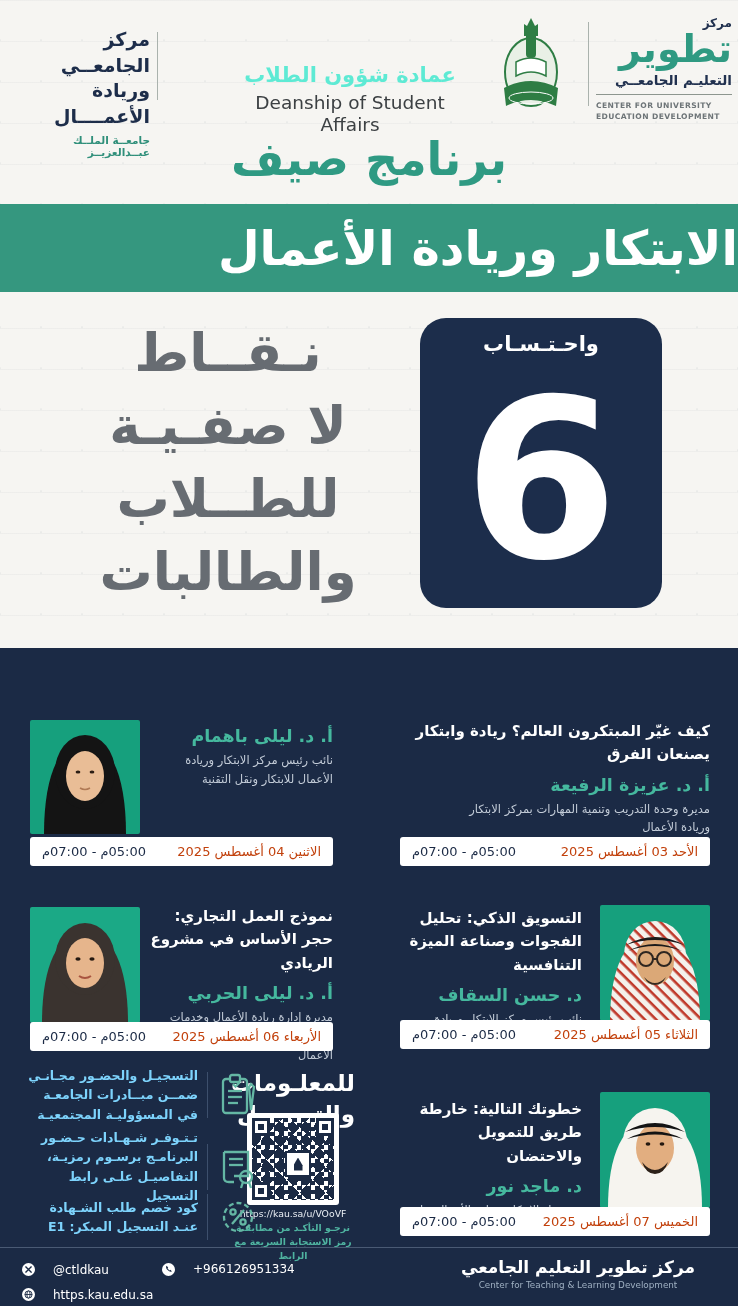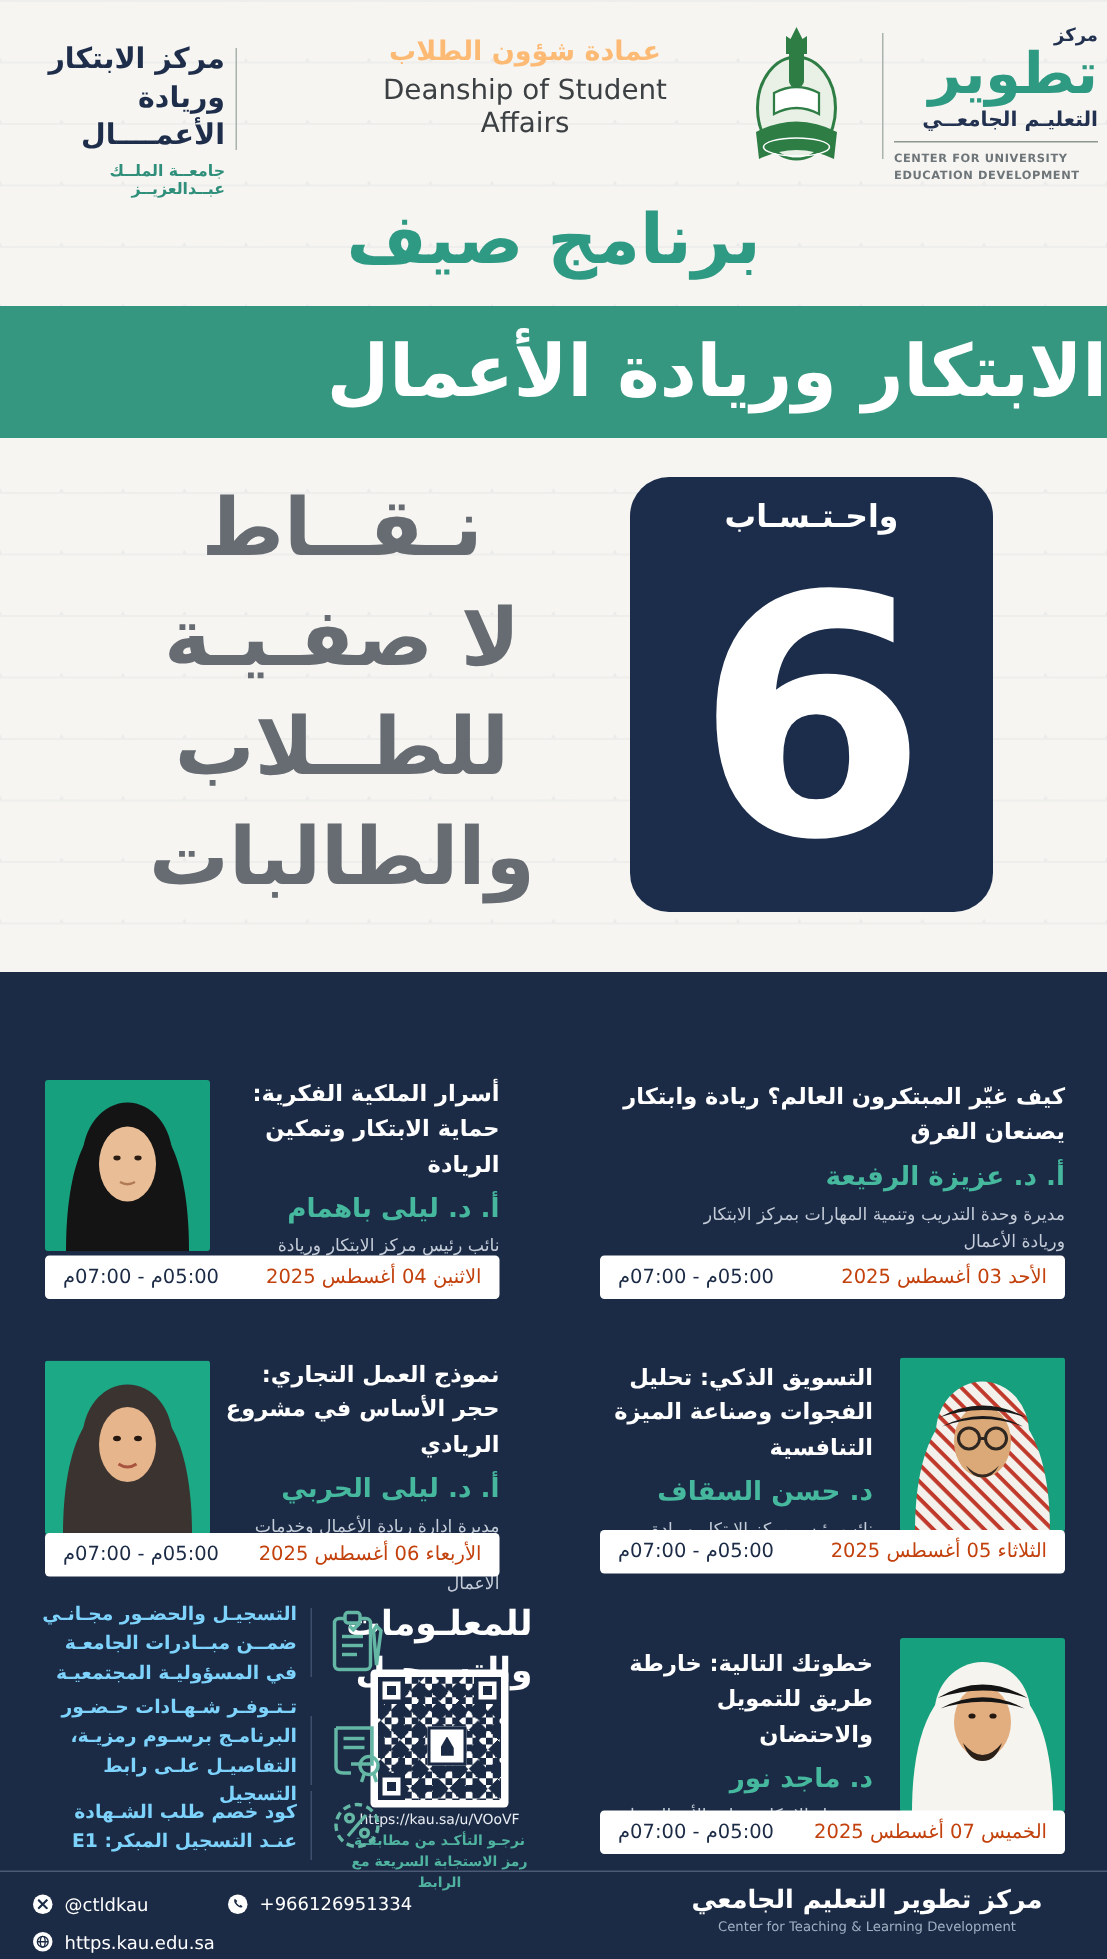--- a/index.html
+++ b/index.html
@@ -14,21 +14,21 @@
       linear-gradient(-62deg, rgba(27,42,69,.05) 1px, transparent 1.5px),
       linear-gradient(rgba(27,42,69,.035) 1px, transparent 1.5px);
     background-size:41px 41px,41px 41px,41px 41px;}
 
   
   .hdr-left{position:absolute;left:16px;top:27px;width:134px;text-align:right;direction:rtl;color:#1d2d4a;}
   .hdr-left .l1{font-size:19px;font-weight:bold;line-height:1.35;}
   .hdr-left .l3{font-size:10.5px;color:#2f8f7a;font-weight:bold;margin-top:4px;}
   .vdiv{position:absolute;width:1px;background:#aab2ad;}
   .hdr-center{position:absolute;left:228px;top:24px;width:244px;text-align:center;}
-  .hdr-center .ar{font-size:18px;font-weight:bold;color:#fdba74;direction:rtl;}
+  .hdr-center .ar{font-size:21px;font-weight:bold;color:#5eead4;direction:rtl;margin-top:39px;}
   .hdr-center .en{font-size:18.5px;color:#3c4043;line-height:1.2;margin-top:5px;}
   .emblem{position:absolute;left:486px;top:10px;}
   .ctld{position:absolute;left:596px;top:16px;width:136px;text-align:right;direction:rtl;}
   .ctld .small{font-size:12px;color:#21314f;font-weight:bold;}
   .ctld .big{font-size:38px;font-weight:bold;color:#2f9a82;line-height:1.05;}
   .ctld .sub{font-size:13.5px;color:#21314f;font-weight:bold;margin-top:2px;border-bottom:1px solid #8d968f;padding-bottom:6px;}
   .ctld .en{direction:ltr;text-align:left;font-size:7.6px;color:#6e7578;font-weight:bold;letter-spacing:.4px;margin-top:5px;line-height:1.5;}
 
   
   .pretitle{position:absolute;left:0;top:132px;width:738px;text-align:center;font-size:46px;font-weight:bold;color:#2f9a83;direction:rtl;}
@@ -72,34 +72,34 @@
   .bullet .bicon{flex:0 0 42px;display:flex;justify-content:center;}
   .bullet .bdiv{flex:0 0 1px;height:46px;background:#3d4f6c;}
   .bullet .btxt{flex:1;color:#7dd3fc;font-size:12.5px;font-weight:bold;line-height:1.55;text-align:right;}
 
   
   .foot-line{position:absolute;left:0;top:1247px;width:738px;height:1px;background:#4a5a74;}
   .foot-right{position:absolute;right:20px;top:1257px;width:280px;text-align:center;direction:rtl;}
   .foot-right .ar{color:#ffffff;font-weight:bold;font-size:17px;}
   .foot-right .en{color:#9fb0c2;font-size:8.8px;margin-top:3px;direction:ltr;}
   .foot-left{position:absolute;left:22px;top:1258px;direction:ltr;}
-  .fitem{display:inline-flex;align-items:center;gap:8px;color:#ffffff;font-size:12px;margin-right:48px;}
+  .fitem{display:inline-flex;align-items:center;gap:18px;color:#ffffff;font-size:12px;margin-right:48px;}
   .fitem:last-child{margin-right:0;}
   .frow2{margin-top:7px;}
   .fic{width:13px;height:13px;border-radius:50%;background:#ffffff;display:inline-flex;align-items:center;justify-content:center;}
 </style>
 </head>
 <body>
 
 <div id="poster">
 
   <div class="lightbg"></div>
 
   <div class="hdr-left">
-    <div class="l1">مركز الابتكار</div>
+    <div class="l1">مركز الجامعــي</div>
     <div class="l1">وريادة الأعمــــال</div>
     <div class="l3">جامعــة الملــك عبــدالعزيــز</div>
   </div>
   <div class="vdiv" style="left:157px;top:32px;height:68px;"></div>
 
   <div class="hdr-center">
     <div class="ar">عمادة شؤون الطلاب</div>
     <div class="en">Deanship of Student Affairs</div>
   </div>
 
@@ -160,21 +160,20 @@
         <rect width="110" height="114" fill="#16a07d"></rect>
         <path d="M14 114 C14 58 28 22 55 20 C82 22 96 58 96 114 Z" fill="#141414"></path>
         <ellipse cx="55" cy="52" rx="30" ry="37" fill="#141414"></ellipse>
         <ellipse cx="55" cy="56" rx="19" ry="25" fill="#e9bd96"></ellipse>
         <ellipse cx="48" cy="52" rx="2.4" ry="1.6" fill="#2b1d14"></ellipse>
         <ellipse cx="62" cy="52" rx="2.4" ry="1.6" fill="#2b1d14"></ellipse>
         <path d="M50 68 Q55 71 60 68" stroke="#b07a55" stroke-width="1.5" fill="none"></path>
       </svg>
     </div>
     <div style="position:absolute;right:0;top:0;width:182px;">
-      <div class="s-title">أسرار الملكية الفكرية: حماية الابتكار وتمكين الريادة</div>
       <div class="s-name">أ. د. ليلى باهمام</div>
       <div class="s-role">نائب رئيس مركز الابتكار وريادة الأعمال للابتكار ونقل التقنية</div>
     </div>
     <div class="datebar">
       <span class="d">الاثنين 04 أغسطس 2025</span>
       <span class="t">05:00م - 07:00م</span>
     </div>
   </div>
 
   <div class="session" style="left:400px;top:903px;width:310px;height:146px;">

